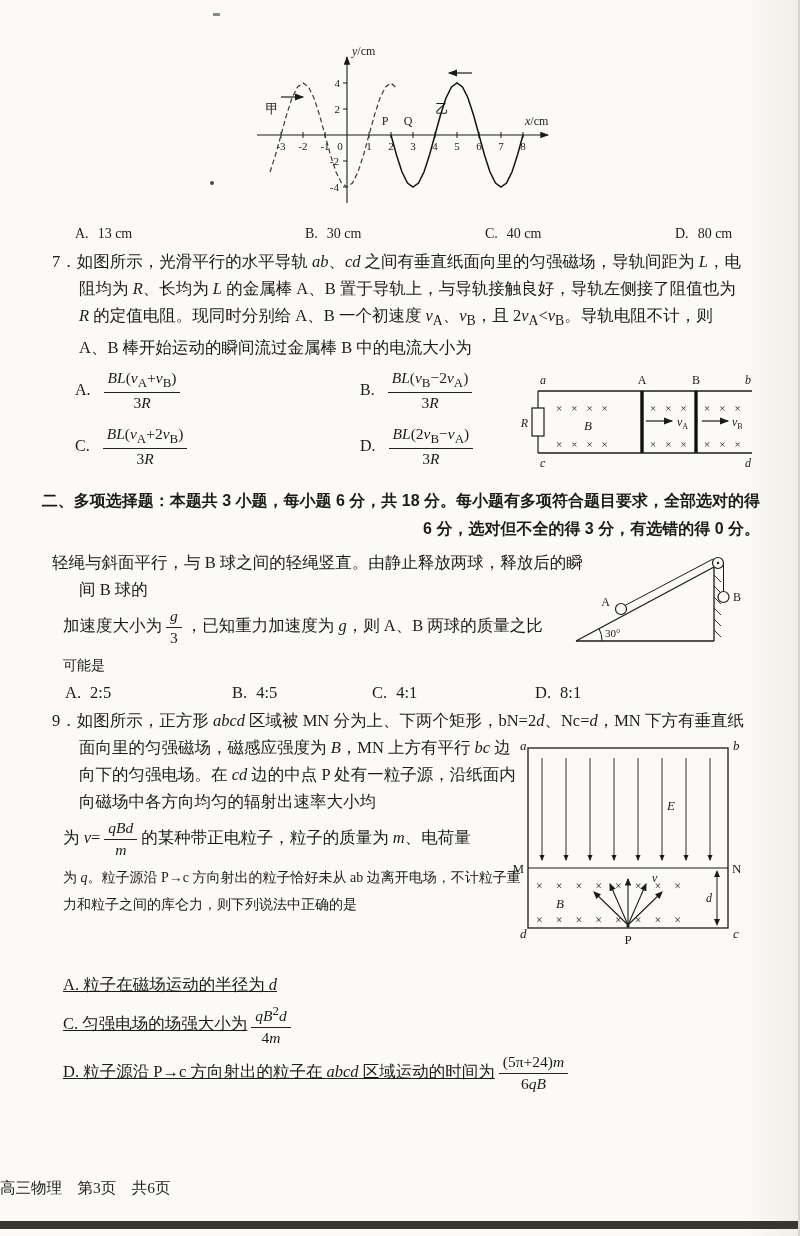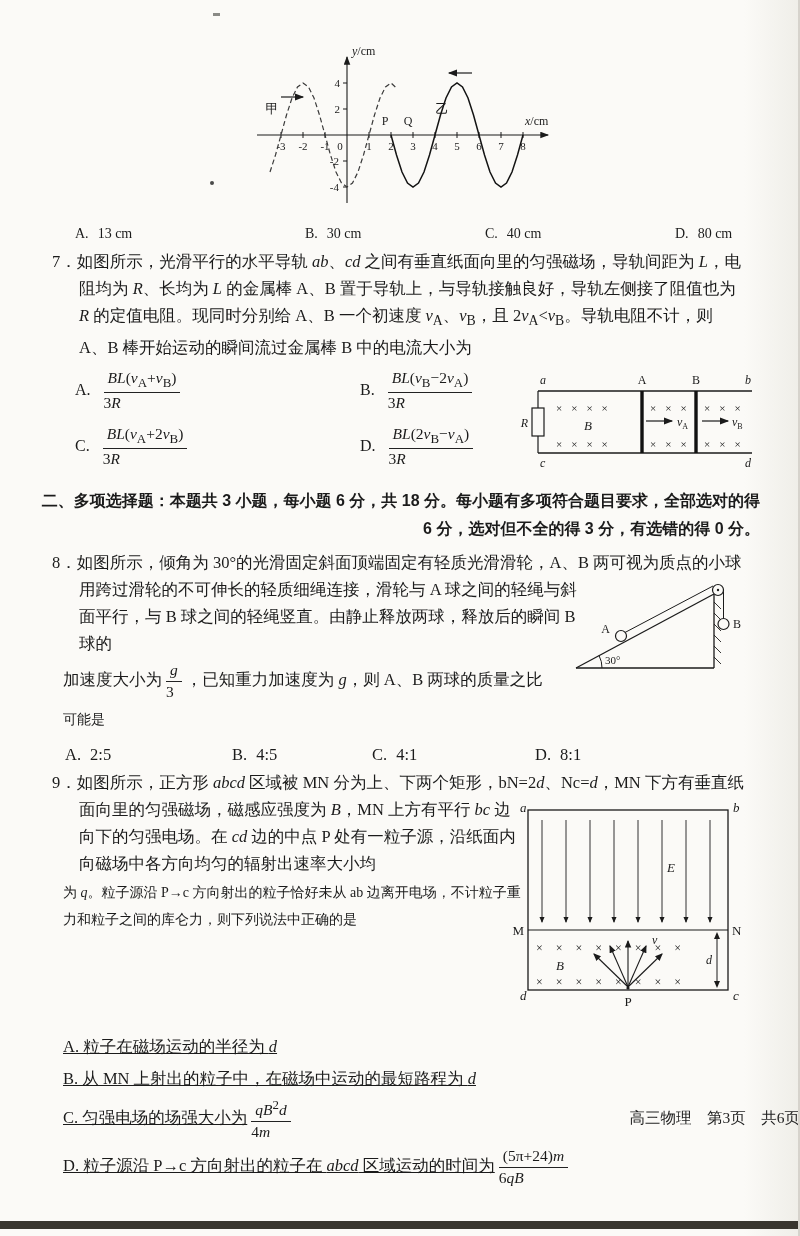--- a/index.html
+++ b/index.html
@@ -17,26 +17,26 @@
   .optline { font-size:16.5px; line-height:27px; padding-left:27px; margin:5px 0;text-decoration:underline; }
   .figwave { margin:6px 0 6px 215px; }
   .q6row { display:grid; grid-template-columns:230px 180px 190px auto; padding-left:39px; margin:12px 0 6px; font-size:14px; }
   .okey { margin-right:9px; }
   .q7row { display:flex; align-items:flex-start; margin-top:8px; }
   .q7opts { width:480px; display:grid; grid-template-columns:285px auto; row-gap:12px; padding-left:39px; }
   .q7fig { margin-left:auto; padding-top:2px; }
   .sec2 { font-family:"Liberation Sans","DejaVu Sans",sans-serif; font-weight:bold; font-size:16px; line-height:28px; margin:12px 0 6px; padding-left:33px; text-indent:-33px;text-align:right; }
   .fig8 { float:right; margin:2px 0 4px 12px; }
   .fig9 { float:right; margin:2px 0 6px 12px; }
-  .q8opts { display:grid; grid-template-columns:167px 140px 163px auto; padding-left:29px; clear:both; margin-top:12px; font-size:16.5px; }
+  .q8opts { display:grid; grid-template-columns:167px 140px 163px auto; padding-left:29px; clear:both; margin-top:4px; font-size:16.5px; }
   .q9opts { clear:both; padding-top:4px; }
-  .frac { display:inline-block; vertical-align:middle; font-size:15.5px; line-height:1.22; margin:0 4px; }
+  .frac { display:inline-block; text-align:center; vertical-align:middle; font-size:15.5px; line-height:1.22; margin:0 4px; }
   .frac .num { display:block; border-bottom:1.3px solid #222; padding:0 4px 1px; }
   .frac .den { display:block; padding-top:1px; }
-  .footer { position:absolute; left:0; right:0; top:1108px; text-align:right; font-size:15.5px; color:#222; }
+  .footer { position:absolute; left:0; right:0; top:1178px; text-align:left; font-size:15.5px; color:#222; }
   .art-bottom { position:absolute; left:0; right:0; top:1221px; height:8px; background:#39362f; }
   .art-right { position:absolute; top:0; right:0; width:2px; height:100%; background:#d6d3cc; }
   .speck1 { position:absolute; left:210px; top:181px; width:4px; height:4px; background:#4a4a4a; border-radius:50%; }
   .speck2 { position:absolute; left:213px; top:13px; width:7px; height:3px; background:#8a8a86; }
   svg text { font-family:"Liberation Serif","DejaVu Serif",serif; fill:#1b1b1b; }
 </style>
 </head>
 <body>
 
 <div class="page">
@@ -158,21 +158,21 @@
             <text x="212" y="55" font-size="12"><tspan font-style="italic">v</tspan><tspan font-size="8" dy="3">B</tspan></text>
           </svg>
         </div>
       </div>
     </div>
 
     <p class="sec2">二、多项选择题：本题共 3 小题，每小题 6 分，共 18 分。每小题有多项符合题目要求，全部选对的得 6 分，选对但不全的得 3 分，有选错的得 0 分。</p>
 
     <div>
       <p class="qtext">
-        <span>8．如图所示，倾角为 30°的光滑固定斜面顶端固定有轻质光滑滑轮，A、B 两可视为质点的小球用跨过滑轮的不可伸长的轻质细绳连接，滑轮与 A 球之间的</span><span class="fig8"><svg width="172" height="104" viewBox="0 0 172 104">
+        <span class="fig8"><svg width="172" height="104" viewBox="0 0 172 104">
           <line x1="4" y1="90" x2="142" y2="90" stroke="#1b1b1b" stroke-width="1.3"></line>
           <line x1="142" y1="90" x2="142" y2="16" stroke="#1b1b1b" stroke-width="1.3"></line>
           <line x1="4" y1="90" x2="142" y2="16" stroke="#1b1b1b" stroke-width="1.3"></line>
           <g stroke="#1b1b1b" stroke-width="0.9">
             <line x1="142" y1="24" x2="149" y2="31"></line>
                 <line x1="142" y1="35" x2="149" y2="42"></line>
             <line x1="142" y1="46" x2="149" y2="53"></line>
                 <line x1="142" y1="57" x2="149" y2="64"></line>
             <line x1="142" y1="68" x2="149" y2="75"></line>
                 <line x1="142" y1="79" x2="149" y2="86"></line>
@@ -240,24 +240,26 @@
           <text x="200" y="166" font-size="12" font-style="italic" text-anchor="end">d</text>
           <text x="8" y="14" font-size="13" font-style="italic">a</text>
           <text x="221" y="14" font-size="13" font-style="italic">b</text>
           <text x="12" y="137" font-size="13" text-anchor="end">M</text>
           <text x="220" y="137" font-size="13">N</text>
           <text x="8" y="202" font-size="13" font-style="italic">d</text>
           <text x="221" y="202" font-size="13" font-style="italic">c</text>
           <text x="116" y="208" font-size="13" text-anchor="middle">P</text>
         </svg></span><span>垂直纸面向里的匀强磁场，磁感应强度为 <i>B</i>，MN 上方有平行 <i>bc</i> 边向下的匀强电场。在 <i>cd</i> 边的中点 P 处有一粒子源，沿纸面内向磁场中各方向均匀的辐射出速率大小均</span>
       </p>
+      <div class="fline">
+        <span>为 <i>v</i>=</span><span class="frac"><span class="num"><i>qBd</i></span><span class="den"><i>m</i></span></span><span>的某种带正电粒子，粒子的质量为 <i>m</i>、电荷量</span>
+      </div>
       <p class="qcont">为 <i>q</i>。粒子源沿 P→c 方向射出的粒子恰好未从 ab 边离开电场，不计粒子重力和粒子之间的库仑力，则下列说法中正确的是</p>
       <div class="q9opts">
         <div class="optline">A. 粒子在磁场运动的半径为 <i>d</i></div>
-        <div class="optline">B. 从 MN 上射出的粒子中，在磁场中运动的最短路程为 <i>d</i></div>
         <div class="optline">
           <span>C. 匀强电场的场强大小为</span><span class="frac"><span class="num"><i>qB</i><sup>2</sup><i>d</i></span><span class="den">4<i>m</i></span></span>
         </div>
         <div class="optline">
           <span>D. 粒子源沿 P→c 方向射出的粒子在 <i>abcd</i> 区域运动的时间为</span><span class="frac"><span class="num">(5π+24)<i>m</i></span><span class="den">6<i>qB</i></span></span>
         </div>
       </div>
     </div>
 
   </div>

